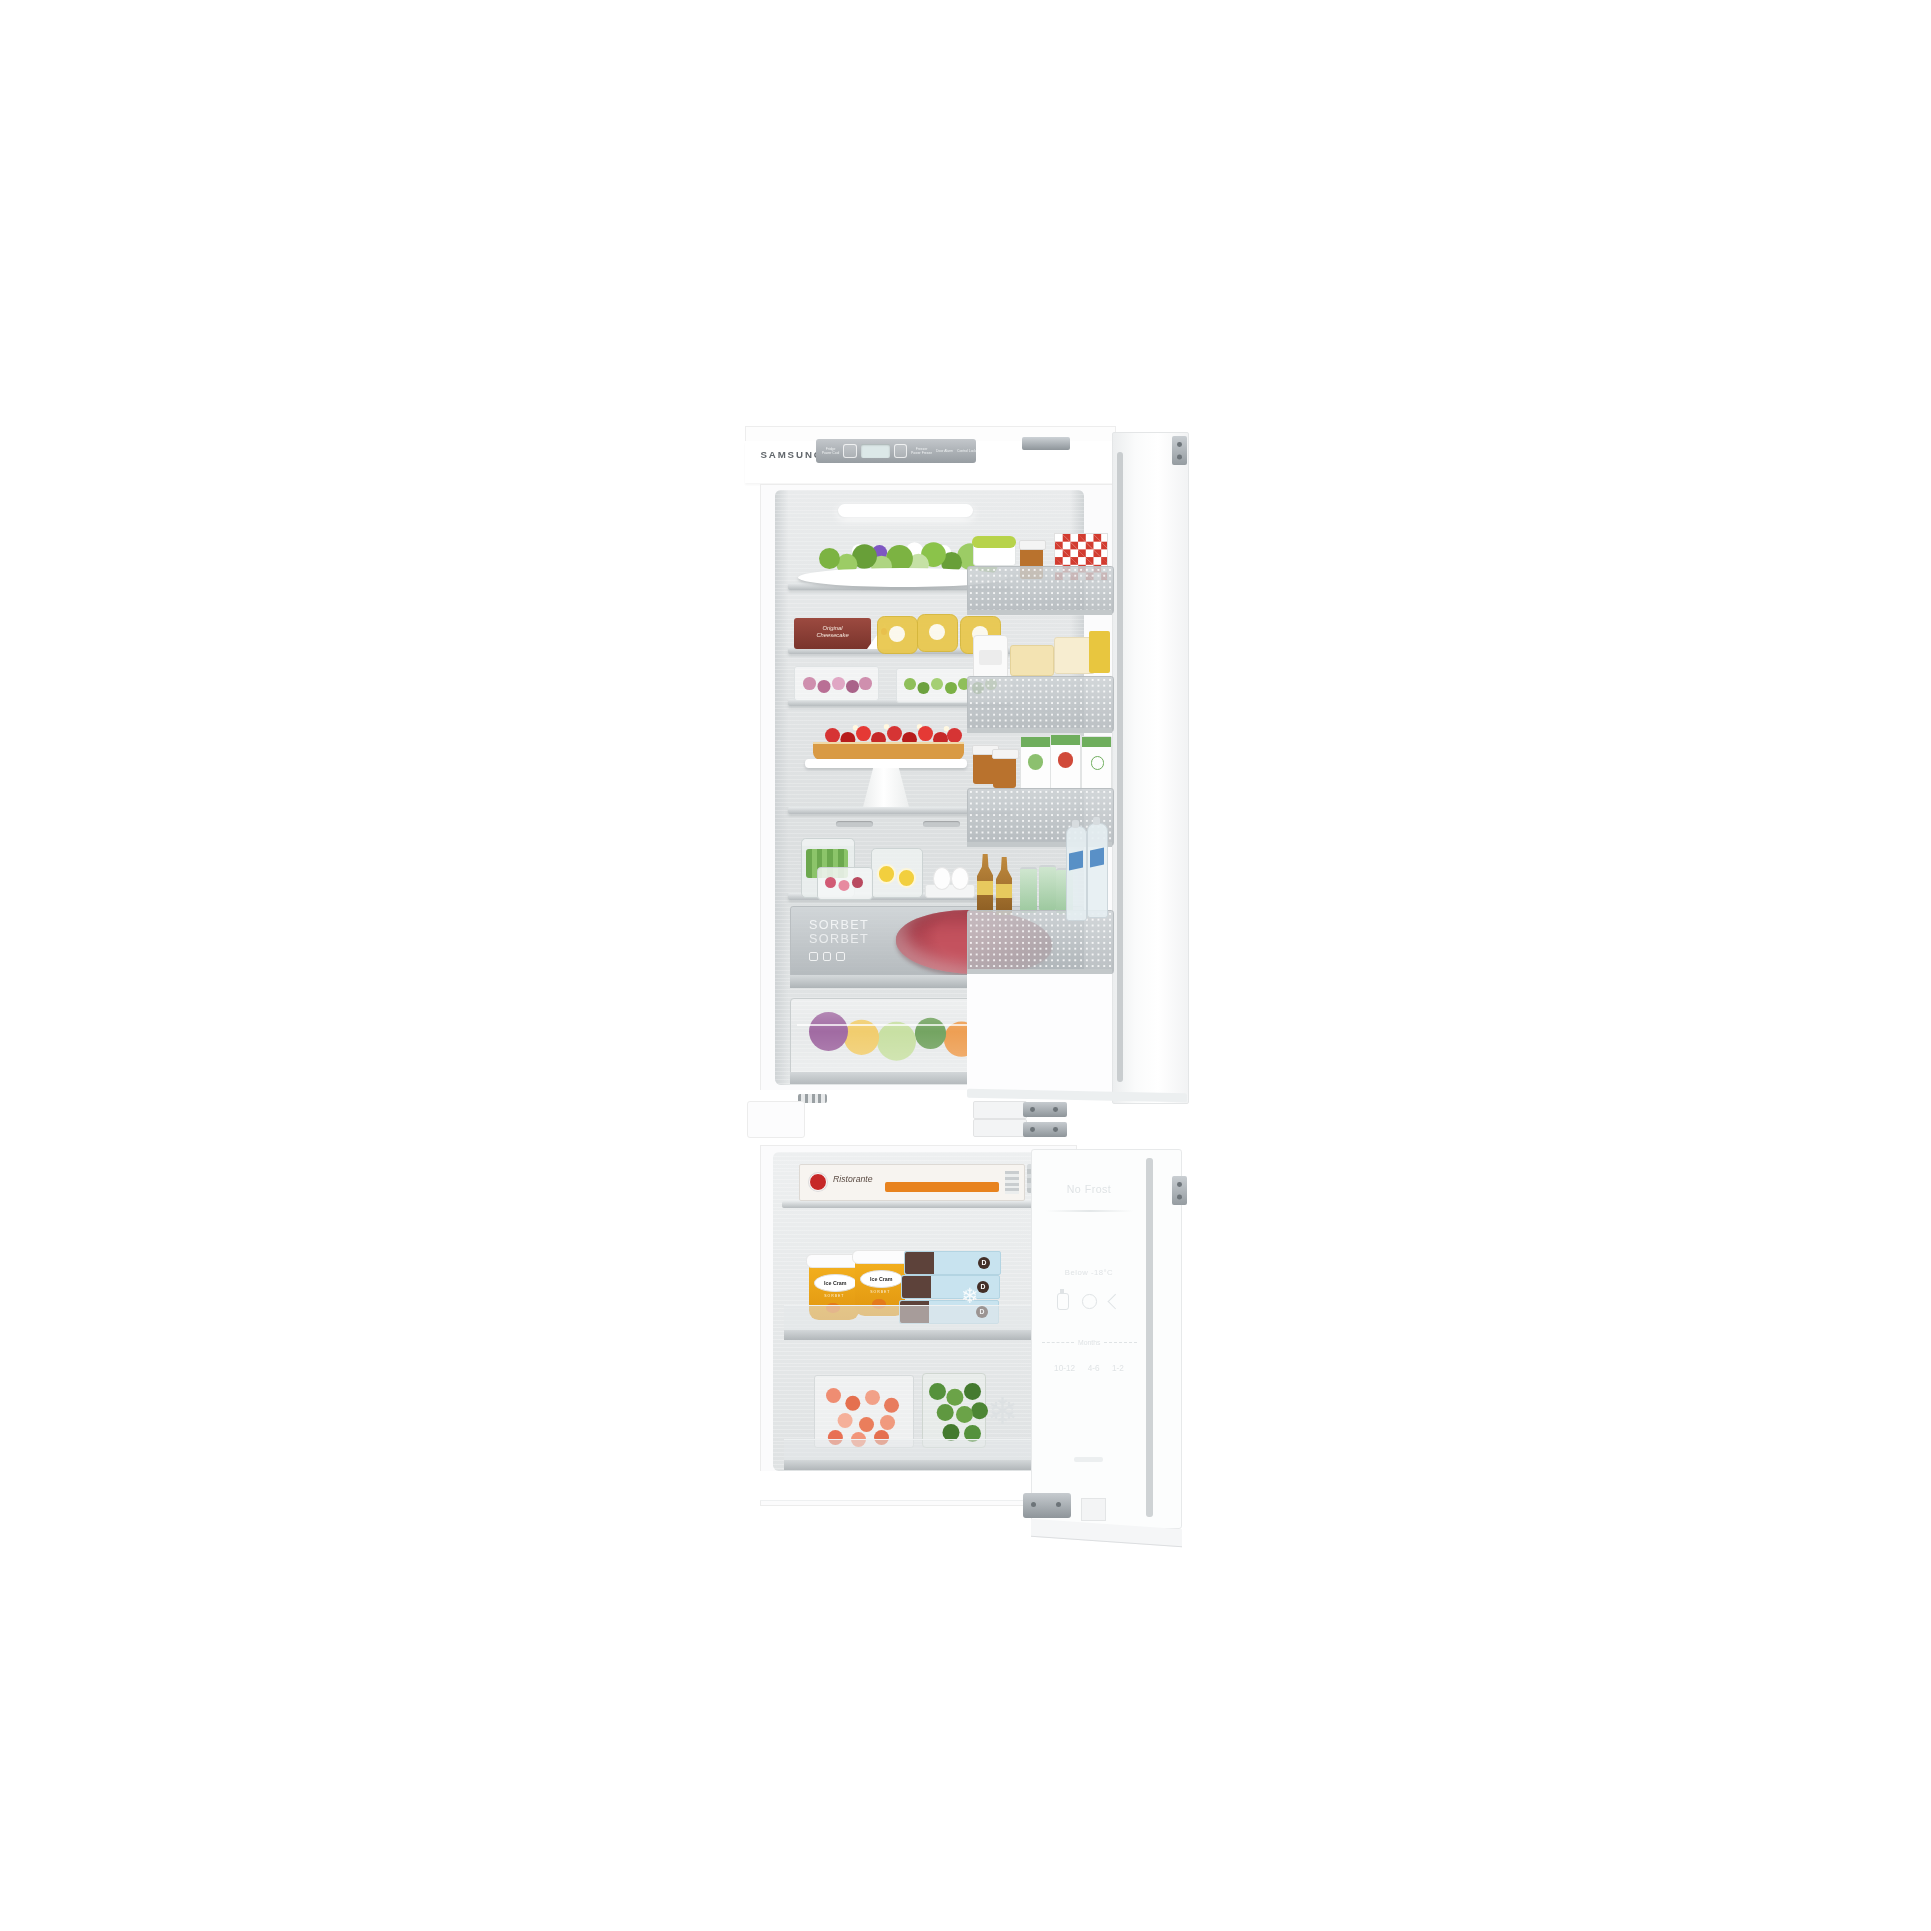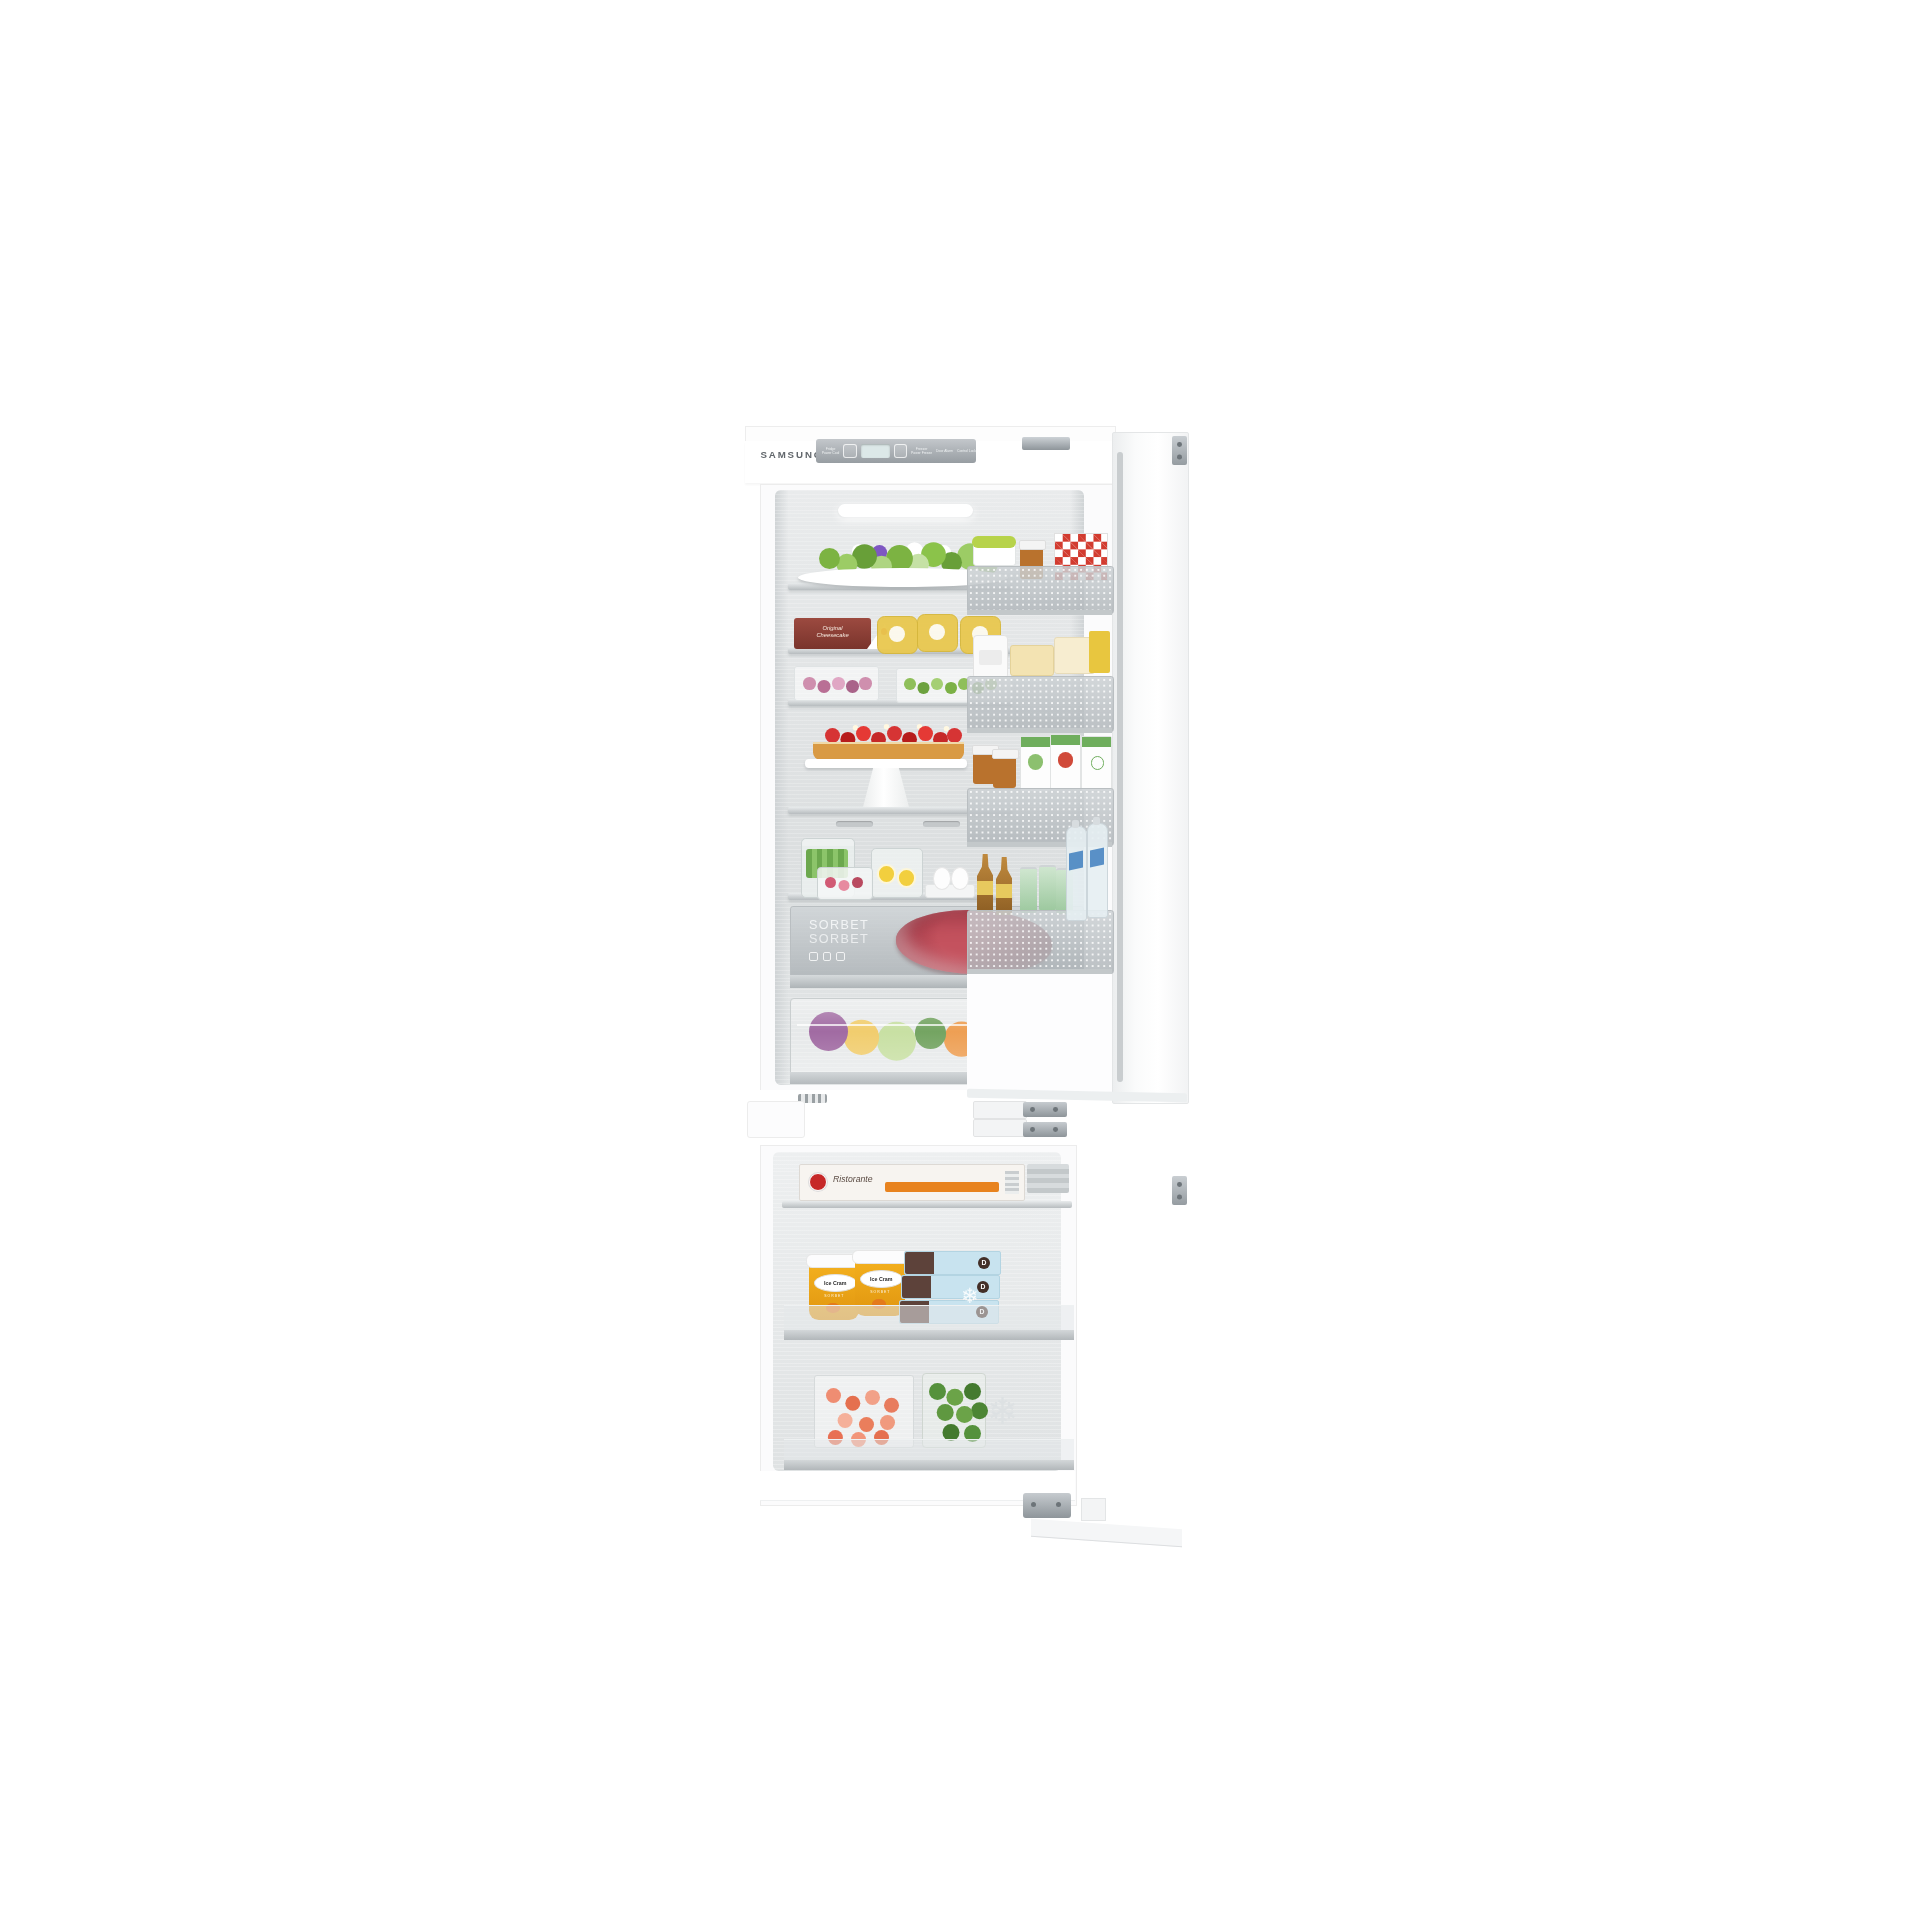--- a/index.html
+++ b/index.html
@@ -412,19 +412,37 @@
   <div class="abs beer br1"></div>
   <div class="abs beer br2"></div>
   <div class="abs gcan gc1"></div>
   <div class="abs gcan gc2"></div>
   <div class="abs gcan gc3"></div>
   <div class="abs wbottle wb1"></div>
   <div class="abs wbottle wb2"></div>
   <div class="abs binf b4"></div>
   <div class="abs binrail r4"></div>
 
+  <div class="abs fz-door">
+    <div class="abs emb emb-nofrost">No Frost</div>
+    <div class="abs emb-line"></div>
+    <div class="abs emb emb-head">Below -18°C</div>
+    <div class="abs emb-icons">
+      <span class="ic-bottle"></span>
+      <span class="ic-circle"></span>
+      <span class="ic-arrow"></span>
+    </div>
+    <div class="abs emb emb-months">Months</div>
+    <div class="abs emb emb-nums">
+      <span>10-12</span>
+      <span>4-6</span>
+      <span>1-2</span>
+    </div>
+    <div class="abs emb-small"></div>
+    <div class="abs fz-gasket"></div>
+  </div>
   <div class="abs fz-door-bot"></div>
   <div class="abs hinge-plate hfz"></div>
   <div class="abs fz-hinge-bot"></div>
   <div class="abs fz-foot"></div>
 
 </div>
 
 
 </body></html>

